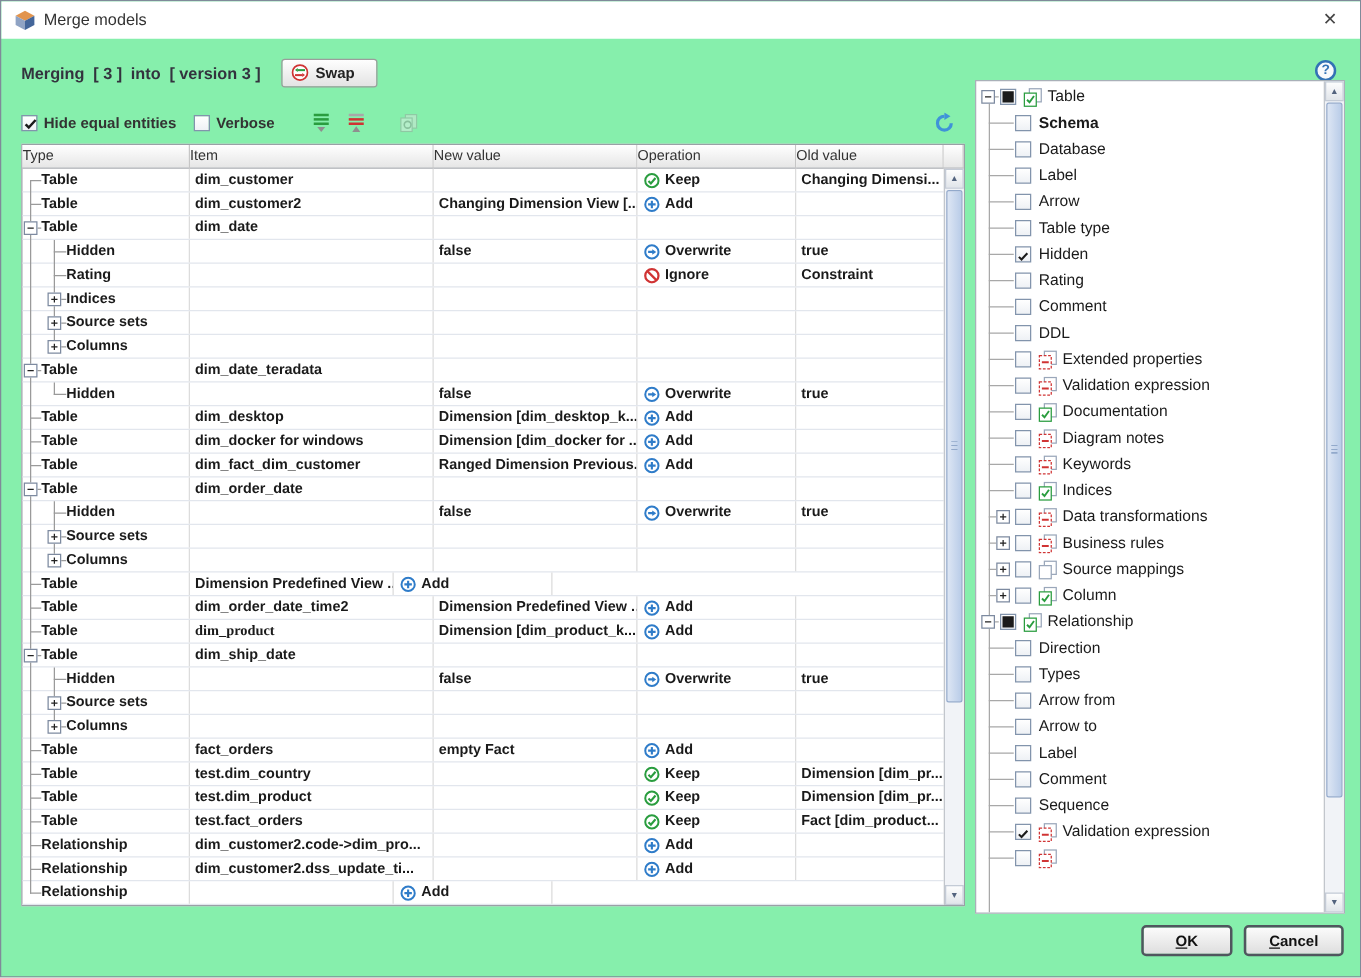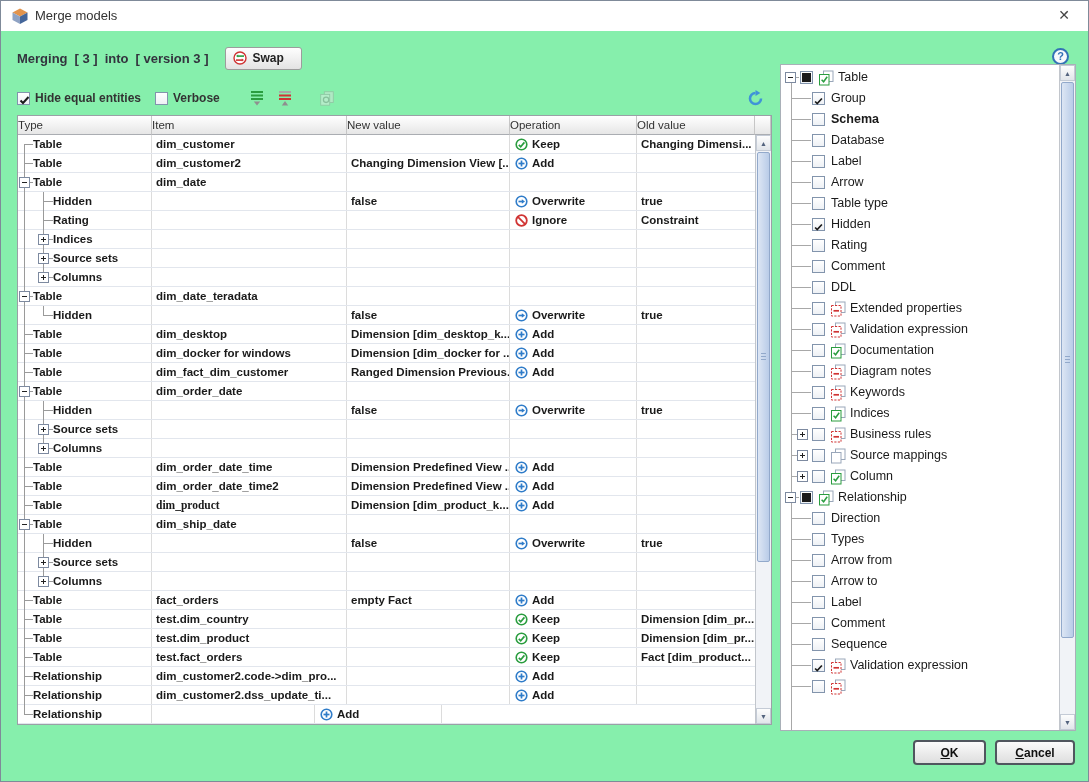--- a/index.html
+++ b/index.html
@@ -375,21 +375,20 @@
                 <i class="h"></i>
                 <i class="v"></i>
               </span><div class="tl-h" style="left: 25px; width: 10px;"></div><span class="tlabel" style="margin-left: 35px;">Columns</span></div>
             <div class="gcell pad" style="width: 195px;"></div>
             <div class="gcell pad" style="width: 163px;"></div>
             <div class="gcell opcell" style="width: 127px;"></div>
             <div class="gcell pad" style="width: 118px; border-right: none;"></div>
           </div>
           <div class="grow">
             <div class="gcell tcell" style="width: 134px;"><div class="tl-h" style="left: 6px; width: 9px;"></div><span class="tlabel" style="margin-left: 15px;">Table</span></div>
-            <div class="gcell pad" style="width: 195px;">dim_order_date_time</div>
             <div class="gcell pad" style="width: 163px;">Dimension Predefined View ...</div>
             <div class="gcell opcell" style="width: 127px;">
               <svg width="13" height="13" viewBox="0 0 13 13" style="flex:none">
                 <circle cx="6.5" cy="6.5" r="5.3" fill="#fff" stroke="#2f7cc9" stroke-width="1.6"></circle>
                 <line x1="6.5" y1="3.5" x2="6.5" y2="9.5" stroke="#2f7cc9" stroke-width="1.7"></line>
                 <line x1="3.5" y1="6.5" x2="9.5" y2="6.5" stroke="#2f7cc9" stroke-width="1.7"></line>
               </svg>
               <span>Add</span>
             </div>
             <div class="gcell pad" style="width: 118px; border-right: none;"></div>
@@ -588,55 +587,48 @@
           </div>
           <div class="ticon2" style="left: 37px;"><svg width="16" height="16" viewBox="0 0 16 16">
               <rect x="5.5" y="1" width="9.5" height="10.5" fill="#fff" stroke="#9aa7ba"></rect>
               <rect x="1.5" y="4.5" width="9.5" height="10.5" fill="#fff" stroke="#2a9d3f"></rect>
               <path d="M3.6 9.8 L5.6 11.8 L9.2 6.8" stroke="#2a9d3f" stroke-width="1.5" fill="none"></path>
             </svg></div>
           <span class="tlabel2" style="left: 57px;">Table</span>
         </div>
         <div class="trow">
           <div class="tstub" style="left: 10px; width: 20px;"></div>
+          <div class="tcheck" style="left: 31px;"></div>
+          <span class="tlabel2" style="left: 50px; font-weight: bold;">Schema</span>
+        </div>
+        <div class="trow">
+          <div class="tstub" style="left: 10px; width: 20px;"></div>
+          <div class="tcheck" style="left: 31px;"></div>
+          <span class="tlabel2" style="left: 50px;">Database</span>
+        </div>
+        <div class="trow">
+          <div class="tstub" style="left: 10px; width: 20px;"></div>
+          <div class="tcheck" style="left: 31px;"></div>
+          <span class="tlabel2" style="left: 50px;">Label</span>
+        </div>
+        <div class="trow">
+          <div class="tstub" style="left: 10px; width: 20px;"></div>
+          <div class="tcheck" style="left: 31px;"></div>
+          <span class="tlabel2" style="left: 50px;">Arrow</span>
+        </div>
+        <div class="trow">
+          <div class="tstub" style="left: 10px; width: 20px;"></div>
+          <div class="tcheck" style="left: 31px;"></div>
+          <span class="tlabel2" style="left: 50px;">Table type</span>
+        </div>
+        <div class="trow">
+          <div class="tstub" style="left: 10px; width: 20px;"></div>
           <div class="tcheck" style="left: 31px;"><svg width="11" height="11" viewBox="0 0 13 13">
               <path d="M2.5 6.5 L5 9 L10.5 3" stroke="#1b1b1b" stroke-width="2" fill="none"></path>
             </svg></div>
-          <span class="tlabel2" style="left: 50px;">Group</span>
-        </div>
-        <div class="trow">
-          <div class="tstub" style="left: 10px; width: 20px;"></div>
-          <div class="tcheck" style="left: 31px;"></div>
-          <span class="tlabel2" style="left: 50px; font-weight: bold;">Schema</span>
-        </div>
-        <div class="trow">
-          <div class="tstub" style="left: 10px; width: 20px;"></div>
-          <div class="tcheck" style="left: 31px;"></div>
-          <span class="tlabel2" style="left: 50px;">Database</span>
-        </div>
-        <div class="trow">
-          <div class="tstub" style="left: 10px; width: 20px;"></div>
-          <div class="tcheck" style="left: 31px;"></div>
-          <span class="tlabel2" style="left: 50px;">Label</span>
-        </div>
-        <div class="trow">
-          <div class="tstub" style="left: 10px; width: 20px;"></div>
-          <div class="tcheck" style="left: 31px;"></div>
-          <span class="tlabel2" style="left: 50px;">Arrow</span>
-        </div>
-        <div class="trow">
-          <div class="tstub" style="left: 10px; width: 20px;"></div>
-          <div class="tcheck" style="left: 31px;"></div>
-          <span class="tlabel2" style="left: 50px;">Table type</span>
-        </div>
-        <div class="trow">
-          <div class="tstub" style="left: 10px; width: 20px;"></div>
-          <div class="tcheck" style="left: 31px;"><svg width="11" height="11" viewBox="0 0 13 13">
-              <path d="M2.5 6.5 L5 9 L10.5 3" stroke="#1b1b1b" stroke-width="2" fill="none"></path>
-            </svg></div>
           <span class="tlabel2" style="left: 50px;">Hidden</span>
         </div>
         <div class="trow">
           <div class="tstub" style="left: 10px; width: 20px;"></div>
           <div class="tcheck" style="left: 31px;"></div>
           <span class="tlabel2" style="left: 50px;">Rating</span>
         </div>
         <div class="trow">
           <div class="tstub" style="left: 10px; width: 20px;"></div>
           <div class="tcheck" style="left: 31px;"></div>
@@ -699,20 +691,34 @@
         </div>
         <div class="trow">
           <div class="tstub" style="left: 10px; width: 20px;"></div>
           <div class="tcheck" style="left: 31px;"></div>
           <div class="ticon2" style="left: 49px;"><svg width="16" height="16" viewBox="0 0 16 16">
               <rect x="5.5" y="1" width="9.5" height="10.5" fill="#fff" stroke="#9aa7ba"></rect>
               <rect x="1.5" y="4.5" width="9.5" height="10.5" fill="#fff" stroke="#2a9d3f"></rect>
               <path d="M3.6 9.8 L5.6 11.8 L9.2 6.8" stroke="#2a9d3f" stroke-width="1.5" fill="none"></path>
             </svg></div>
           <span class="tlabel2" style="left: 69px;">Indices</span>
+        </div>
+        <div class="trow">
+          <span class="exp texp" style="left: 16px;">
+            <i class="h"></i>
+            <i class="v"></i>
+          </span>
+          <div class="tstub" style="left: 10px; width: 6px;"></div>
+          <div class="tcheck" style="left: 31px;"></div>
+          <div class="ticon2" style="left: 49px;"><svg width="16" height="16" viewBox="0 0 16 16">
+              <rect x="5.5" y="1" width="9.5" height="10.5" fill="#fff" stroke="#9aa7ba"></rect>
+              <rect x="1.5" y="4.5" width="9.5" height="10.5" fill="#fff" stroke="#d03434" stroke-dasharray="2.2,1.3"></rect>
+              <line x1="3.5" y1="9.8" x2="9" y2="9.8" stroke="#d03434" stroke-width="1.7"></line>
+            </svg></div>
+          <span class="tlabel2" style="left: 69px;">Data transformations</span>
         </div>
         <div class="trow">
           <span class="exp texp" style="left: 16px;">
             <i class="h"></i>
             <i class="v"></i>
           </span>
           <div class="tstub" style="left: 10px; width: 6px;"></div>
           <div class="tcheck" style="left: 31px;"></div>
           <div class="ticon2" style="left: 49px;"><svg width="16" height="16" viewBox="0 0 16 16">
               <rect x="5.5" y="1" width="9.5" height="10.5" fill="#fff" stroke="#9aa7ba"></rect>

